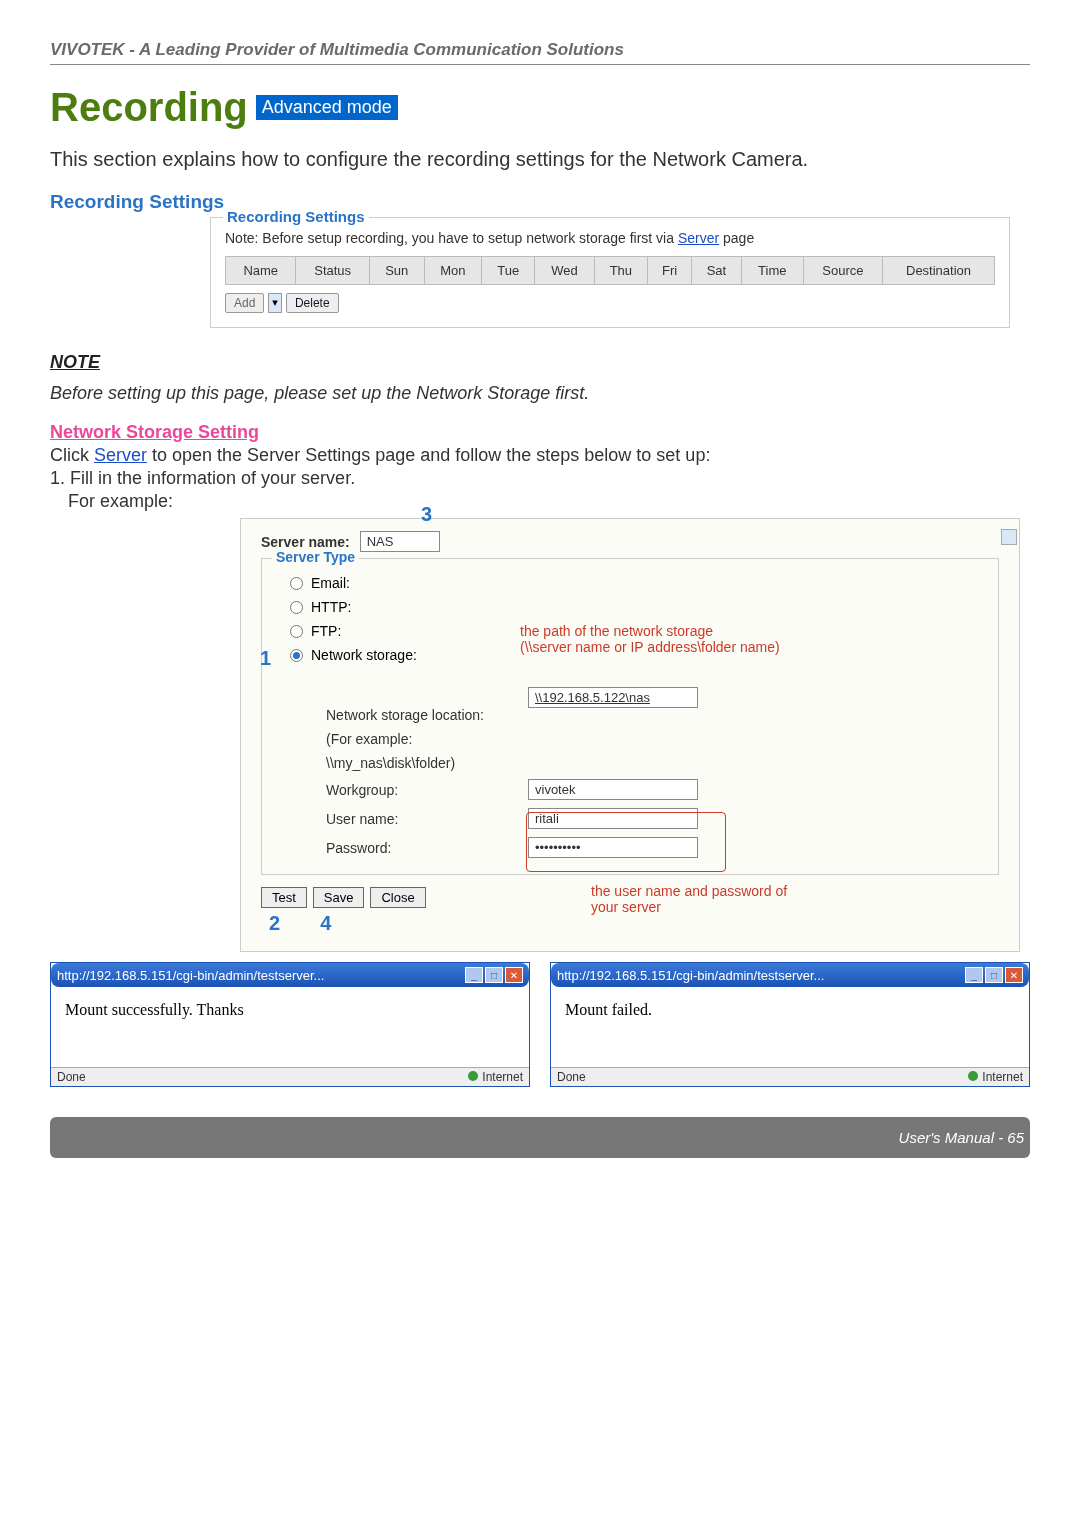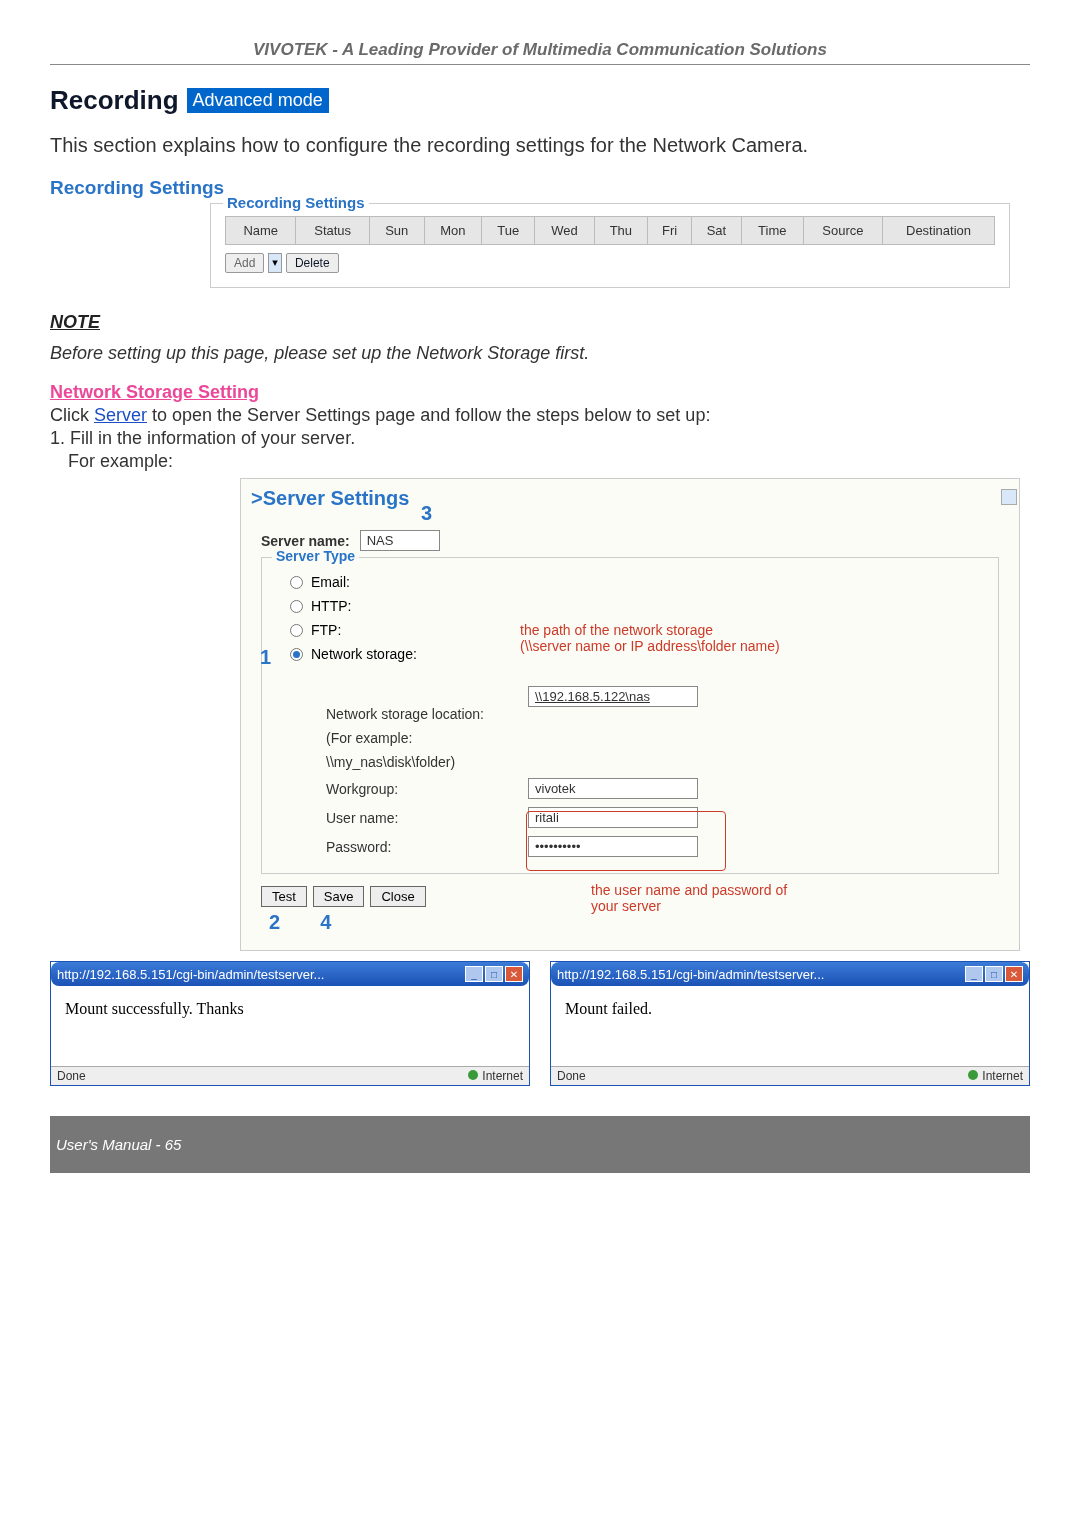--- a/index.html
+++ b/index.html
@@ -1,21 +1,21 @@
 <!DOCTYPE html>
 <html><head>
 <meta charset="utf-8">
 <style>
   * { box-sizing: border-box; margin: 0; padding: 0; }
   body { font-family: Arial, Helvetica, sans-serif; background: #fff; width: 1080px; }
   .page { padding: 40px 50px 20px 50px; }
-  .header-bar { border-bottom: 1px solid #888; padding-bottom: 4px; margin-bottom: 20px; text-align: center; }
+  .header-bar { border-bottom: 1px solid #888; padding-bottom: 4px; margin-bottom: 20px; text-align: left; }
   .header-text { color: #6a6a6a; font-weight: bold; font-style: italic; font-size: 17px; }
   .section-title { margin: 14px 0 18px 0; display:flex; align-items:center; gap:8px;}
-  .section-title .rec { color: #0f172a; font-size: 26px; font-weight:bold;}
+  .section-title .rec { color: #4d7c0f; font-size: 40px; font-weight:bold;}
   .adv-badge { display:inline-block; background:#0066cc; color:#fff; font-size:18px; padding:2px 6px;}
   .intro { font-size: 20px; color:#333; margin-bottom: 20px; }
   .sub-heading { color:#2a74c7; font-weight:bold; font-size:19px; margin-bottom:4px;}
   .settings-panel { margin-left:160px; width:800px; border:1px solid #ccc; padding:12px 14px 14px 14px; background:#fff; position:relative;}
   .settings-panel .legend { position:absolute; top:-10px; left:12px; background:#fff; color:#2a74c7; font-weight:bold; padding:0 4px; font-size:15px;}
   .note-inside { font-size:14px; color:#333; margin-bottom:10px;}
   .note-inside a { color:#1a4ec7; text-decoration:underline;}
   .rec-table { width:100%; border-collapse:collapse;}
   .rec-table th { background:#e6e6e6; border:1px solid #bbb; padding:6px 8px; font-size:13px; font-weight:normal; color:#333;}
   .btn-row { margin-top:8px; display:flex; gap:4px;}
@@ -47,21 +47,21 @@
   .step2 { font-size:18px; color:#333; margin-top:24px;}
   .popups { display:flex; gap:20px; margin-top:10px;}
   .popup { width:480px; border:1px solid #1a52b5;}
   .popup-title { background:linear-gradient(#3c7bd8,#1a52b5); color:#fff; font-size:13px; padding:4px 6px; display:flex; justify-content:space-between; align-items:center;border-radius:8px;}
   .popup-title .tbtns { display:flex; gap:2px;}
   .popup-title .twbtn { width:18px; height:16px; background:#b0c8ee; border:1px solid #fff; display:inline-flex; align-items:center; justify-content:center; font-size:10px; color:#1a52b5;}
   .popup-title .twbtn.close { background:#d85a3a; color:#fff;}
   .popup-body { background:#fff; font-family:'Times New Roman',serif; font-size:16px; padding:14px; height:80px;}
   .popup-status { background:#eee; border-top:1px solid #aaa; font-size:12px; padding:2px 6px; display:flex; justify-content:space-between; color:#333;}
   .popup-status .globe { display:inline-block; width:10px; height:10px; background:#3a9a3a; border-radius:50%; margin-right:4px;}
-  .footer { font-style:italic; color:#fff; background:#777; padding:20px 6px; font-size:15px; margin-top:30px;}
+  .footer { text-align:right; font-style:italic; color:#fff; background:#777; padding:12px 6px; font-size:15px; margin-top:30px;border-radius:6px;}
   .scroll-hint { position:absolute; right:2px; top:10px; width:16px; height:16px; background:#d8e8f8; border:1px solid #aaa;}
   .redline { border:1px solid #cc3a28; position:absolute;}
 </style>
 </head>
 <body>
 
 <div class="page">
   <div class="header-bar">
     <span class="header-text">VIVOTEK - A Leading Provider of Multimedia Communication Solutions</span>
   </div>
@@ -70,20 +70,25 @@
     <span class="rec">Recording</span>
     <span class="adv-badge">Advanced mode</span>
   </div>
 
   <p class="intro">This section explains how to configure the recording settings for the Network Camera.</p>
 
   <div class="sub-heading">Recording Settings</div>
 
   <div class="settings-panel">
     <span class="legend">Recording Settings</span>
+    <div class="note-inside">
+      <span>Note: Before setup recording, you have to setup network storage first via </span>
+      <a href="#">Server</a>
+      <span> page</span>
+    </div>
     <table class="rec-table">
       <tbody>
           <tr>
         <th>Name</th>
         <th>Status</th>
         <th>Sun</th>
         <th>Mon</th>
         <th>Tue</th>
         <th>Wed</th>
         <th>Thu</th>
@@ -109,21 +114,20 @@
   <div class="body-text">
     <span>Click </span>
     <a href="#">Server</a>
     <span> to open the Server Settings page and follow the steps below to set up:</span>
   </div>
   <div class="body-text">1. Fill in the information of your server.</div>
   <div class="body-text" style="margin-left:18px;">For example:</div>
 
   <div class="server-fig">
     <div class="scroll-hint"></div>
-    <div class="sfh">&gt;Server Settings</div>
     <div class="sf-body">
       <div style="position:relative;">
         <span class="callout-num" style="position:absolute; left:160px; top:-22px;">3</span>
       </div>
       <div class="sf-row">
         <span class="lbl">Server name:</span>
         <span class="sf-input">NAS</span>
       </div>
       <div class="st-box">
         <span class="legend2">Server Type</span>

